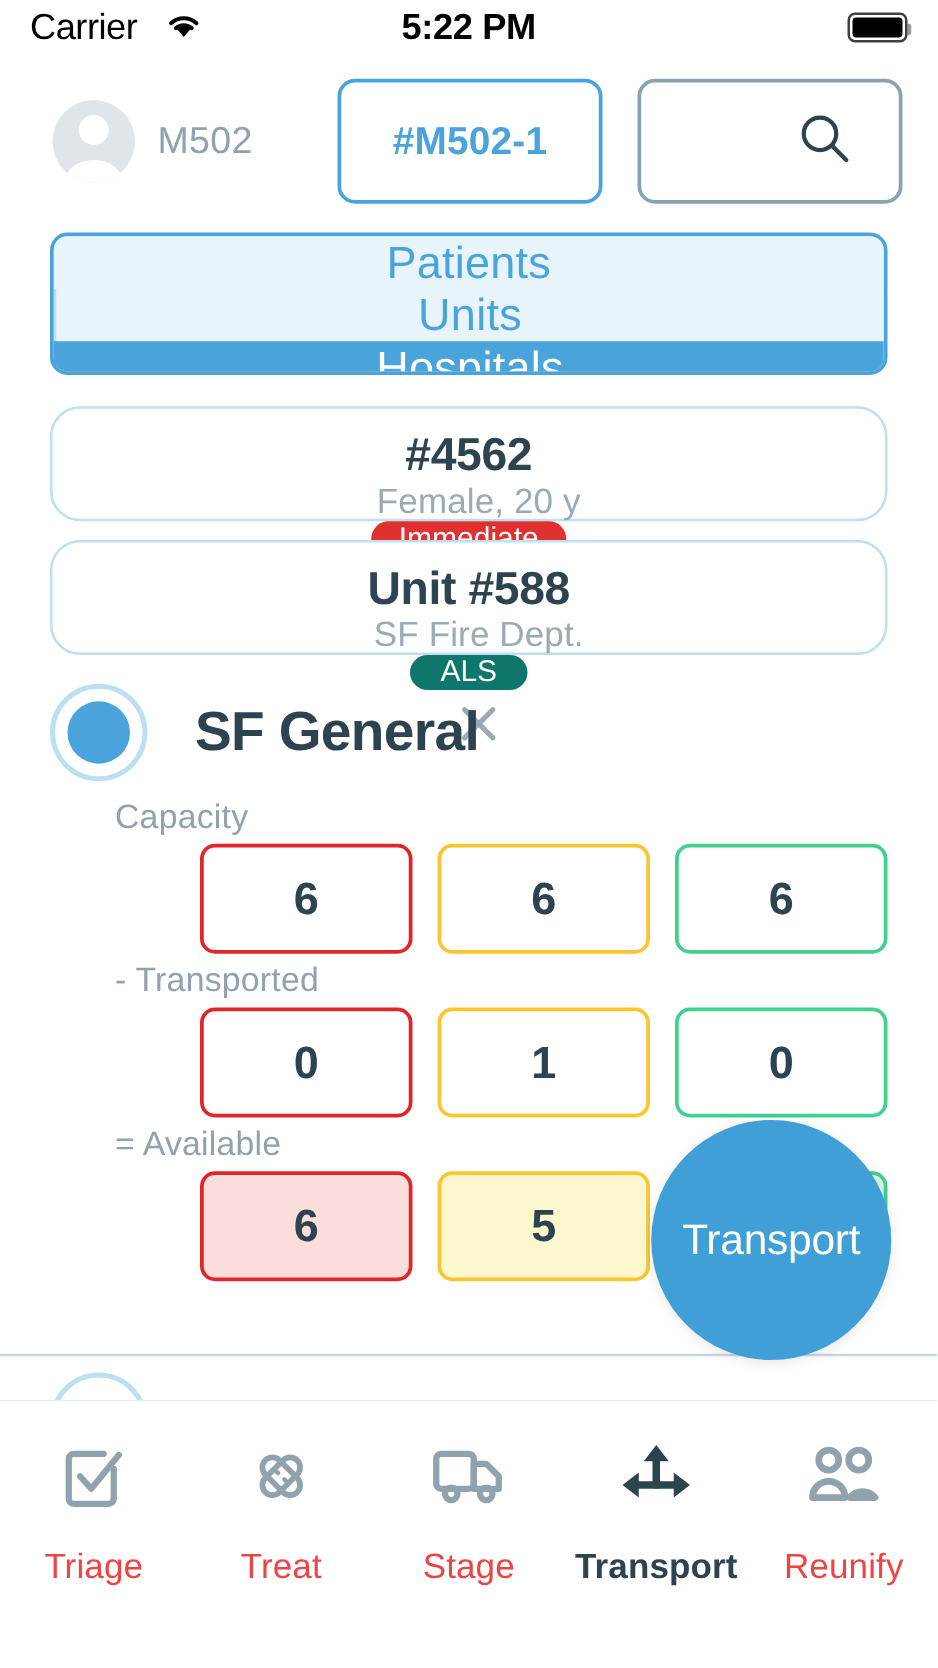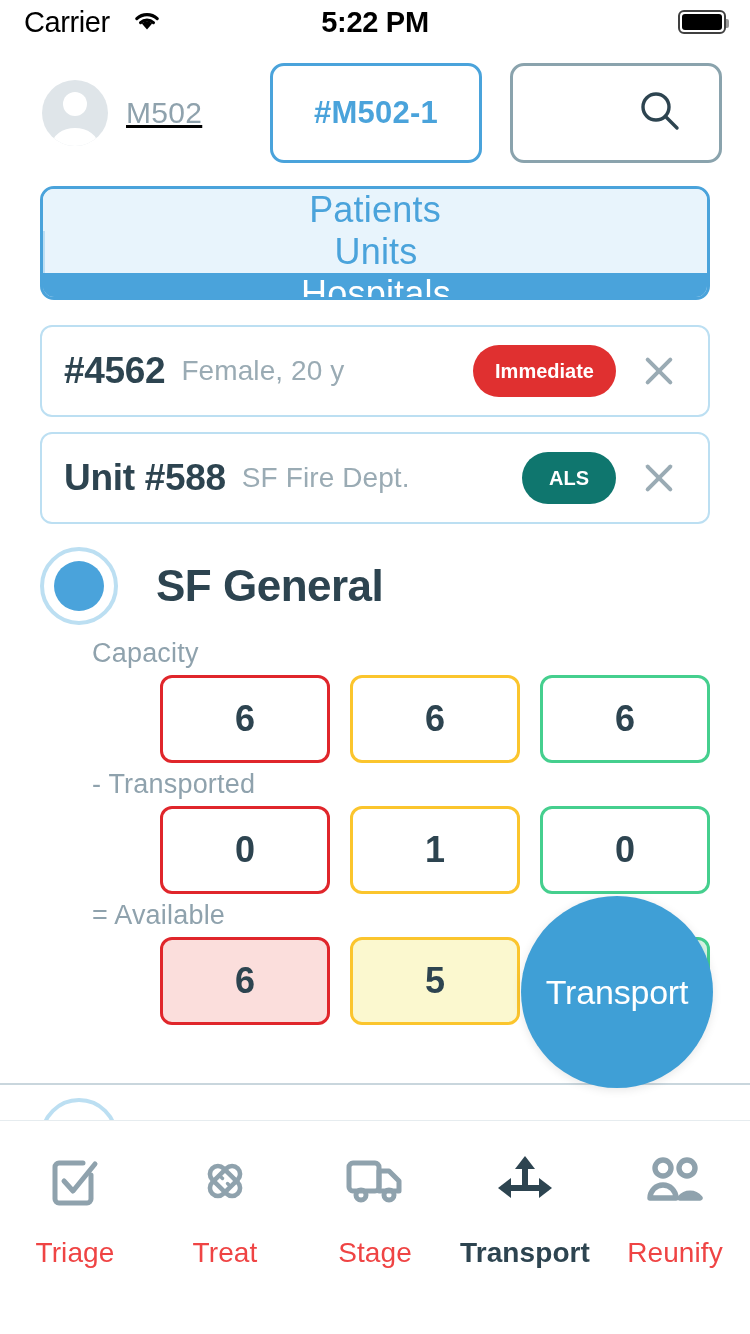--- a/index.html
+++ b/index.html
@@ -41,21 +41,21 @@
   .battery > i { display: block; width: 100%; height: 100%; background: #000; border-radius: 3px; }
 
   
   .header {
     position: absolute; top: 58px; left: 0;
     width: 750px; height: 110px;
     display: flex; align-items: center;
   }
   .user {
     display: flex; align-items: center; gap: 18px;
-    margin-left: 42px; width: 228px; text-decoration: underline;
+    margin-left: 42px; width: 228px;
   }
   .avatar {
     width: 66px; height: 66px; border-radius: 50%;
     background: #dfe5e9; position: relative; overflow: hidden;
     flex: none;
   }
   .avatar .head {
     position: absolute; left: 50%; top: 12px; transform: translateX(-50%);
     width: 24px; height: 24px; border-radius: 50%; background: #fff;
   }
@@ -91,32 +91,32 @@
     flex: 1; display: flex; align-items: center; justify-content: center;
     font-size: 36px; color: #4aa3db; background: #e8f4fc;
     letter-spacing: 0.2px;
   }
   .tab + .tab { border-left: 2px solid #bcdef3; }
   .tab.active { background: #4aa3db; color: #ffffff; border-left-color: #4aa3db; }
 
   
   .sel-card {
     position: absolute; left: 40px; width: 670px; height: 92px;
-    border: 2px solid #bcdff2; border-radius: 12px; background: #fff;
-    display: flex; align-items: center; padding: 4px 22px;
+    border: 2px solid #bcdff2; border-radius: 24px; background: #fff;
+    display: flex; align-items: center; padding: 16px 22px; flex-direction: column;
   }
   #patient-card { top: 325px; }
   #unit-card { top: 432px; }
   .sel-id { font-size: 37px; font-weight: 700; color: #2d4450; letter-spacing: -0.3px; }
   .sel-sub { font-size: 28px; color: #9aabb4; margin-left: 16px; letter-spacing: 0.1px; }
   .sel-spacer { flex: 1; }
   .pill {
     height: 52px; border-radius: 26px; color: #fff;
     display: flex; align-items: center; justify-content: center;
-    font-size: 20px; font-weight: 700; padding: 0 22px;
+    font-size: 24px; font-weight: 400; padding: 0 22px;
   }
   .pill.immediate { background: #e03030; }
   .pill.als { background: #0f766e; min-width: 94px; }
   .x-btn {
     width: 54px; height: 54px; margin-left: 16px;
     display: flex; align-items: center; justify-content: center;
     position: relative; flex: none;
   }
   .x-btn span, .x-btn span::after {
     position: absolute; width: 36px; height: 4px;

